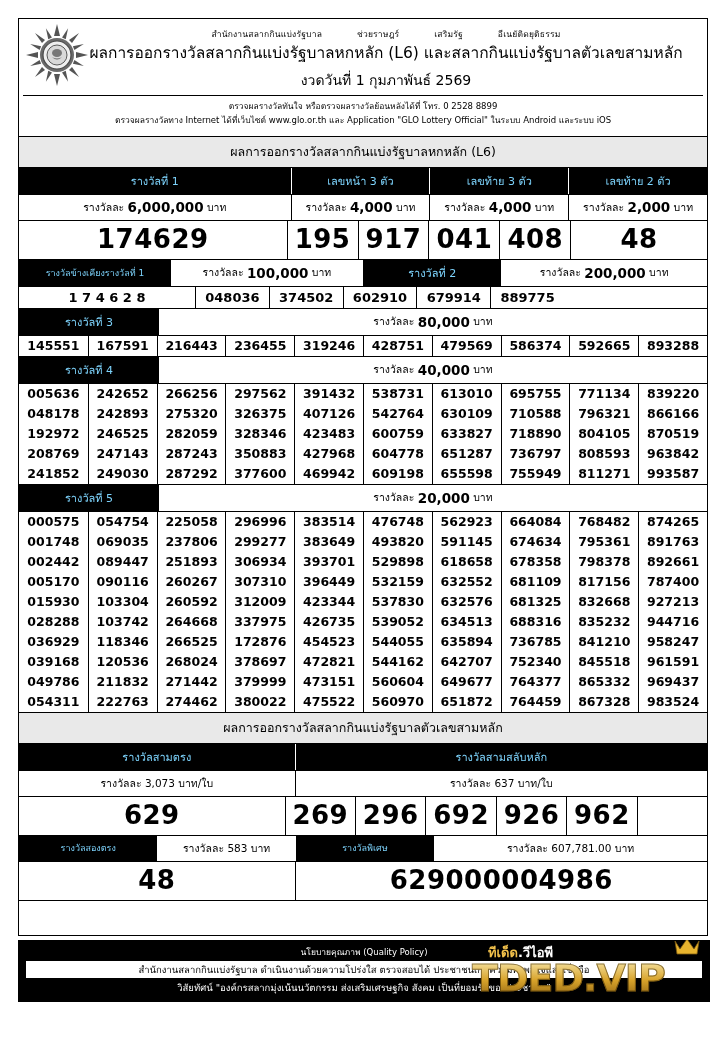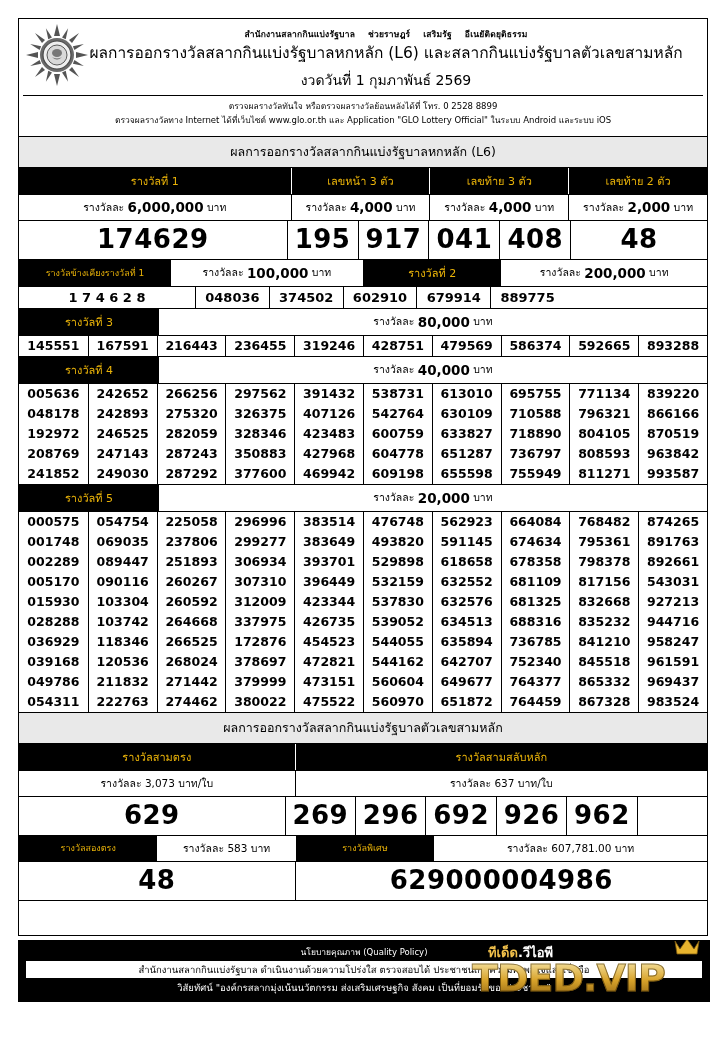--- a/index.html
+++ b/index.html
@@ -24,37 +24,37 @@
     background:#fff;
   }
 
   
   .hdr{position:relative;padding:6px 4px 4px 4px;}
   .emblem{
     position:absolute;left:6px;top:4px;width:64px;height:64px;
   }
   .hdr-text{text-align:center;padding-left:56px;padding-right:10px;}
   .hdr-line1{font-size:8.5px;letter-spacing:.2px;margin:2px 0 3px;}
-  .hdr-line1 span{margin:0 5px;font-weight:bold;}
+  .hdr-line1 span{margin:0 16px;}
   .hdr-title{font-size:15.5px;font-weight:400;line-height:1.25;margin:0 0 6px;}
   .hdr-draw{font-size:14px;margin:0 0 4px;}
   .rule{border-top:1px solid #000;margin:2px 0 0;}
   .contact{text-align:center;font-size:8.5px;line-height:1.6;padding:4px 2px 4px;}
 
   
   .band{
     background:#e9e9e9;
     text-align:center;
     font-size:12.5px;
     padding:5px 0;
     border-top:1px solid #000;
     border-bottom:1px solid #000;
   }
   .row{display:flex;width:100%;box-sizing:border-box;}
-  .blk{background:#000;color:#eab308;}
+  .blk{background:#000;color:#7dd3fc;}
   .ctr{display:flex;align-items:center;justify-content:center;text-align:center;}
   .lbl{font-size:11px;padding:4px 2px;}
   .lbl-sm{font-size:9px;padding:4px 2px;}
   .amt{font-size:10.5px;padding:4px 2px;}
   .amt b{font-size:13.5px;font-weight:700;}
   .big{font-size:26px;font-weight:700;letter-spacing:.5px;padding:3px 2px 5px;}
   .mid{font-size:13px;font-weight:700;padding:3px 2px;}
   .vl{border-left:1px solid #000;}
   .vlw{border-left:1px solid #fff;}
   .bt{border-top:1px solid #000;}
@@ -332,40 +332,40 @@
         <div class="gcell first">001748</div>
         <div class="gcell">069035</div>
         <div class="gcell">237806</div>
         <div class="gcell">299277</div>
         <div class="gcell">383649</div>
         <div class="gcell">493820</div>
         <div class="gcell">591145</div>
         <div class="gcell">674634</div>
         <div class="gcell">795361</div>
         <div class="gcell">891763</div>
-        <div class="gcell first">002289</div>
+        <div class="gcell first">002442</div>
         <div class="gcell">089447</div>
         <div class="gcell">251893</div>
         <div class="gcell">306934</div>
         <div class="gcell">393701</div>
         <div class="gcell">529898</div>
         <div class="gcell">618658</div>
         <div class="gcell">678358</div>
         <div class="gcell">798378</div>
         <div class="gcell">892661</div>
         <div class="gcell first">005170</div>
         <div class="gcell">090116</div>
         <div class="gcell">260267</div>
         <div class="gcell">307310</div>
         <div class="gcell">396449</div>
         <div class="gcell">532159</div>
         <div class="gcell">632552</div>
         <div class="gcell">681109</div>
         <div class="gcell">817156</div>
-        <div class="gcell">543031</div>
+        <div class="gcell">787400</div>
         <div class="gcell first">015930</div>
         <div class="gcell">103304</div>
         <div class="gcell">260592</div>
         <div class="gcell">312009</div>
         <div class="gcell">423344</div>
         <div class="gcell">537830</div>
         <div class="gcell">632576</div>
         <div class="gcell">681325</div>
         <div class="gcell">832668</div>
         <div class="gcell">927213</div>

